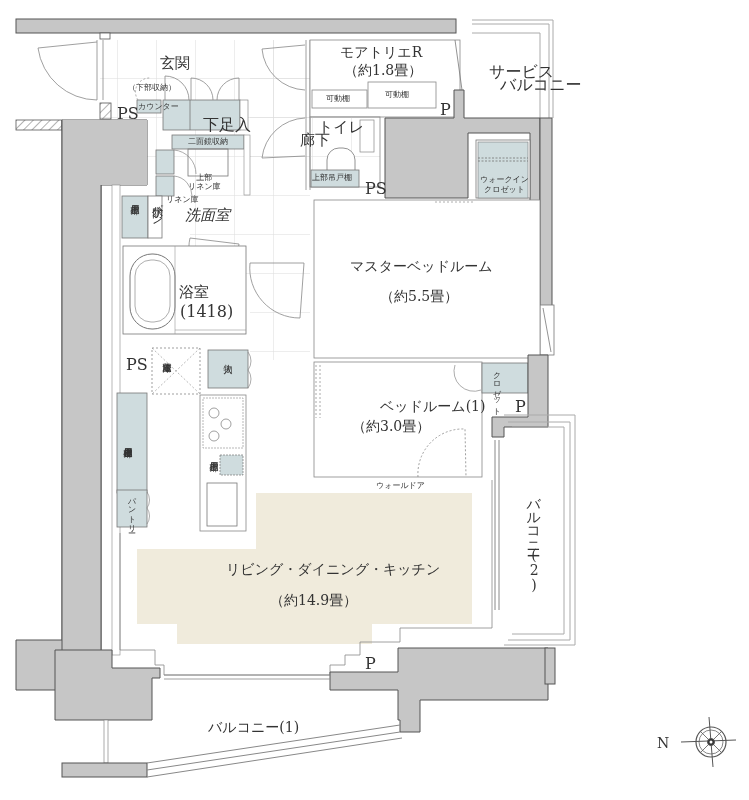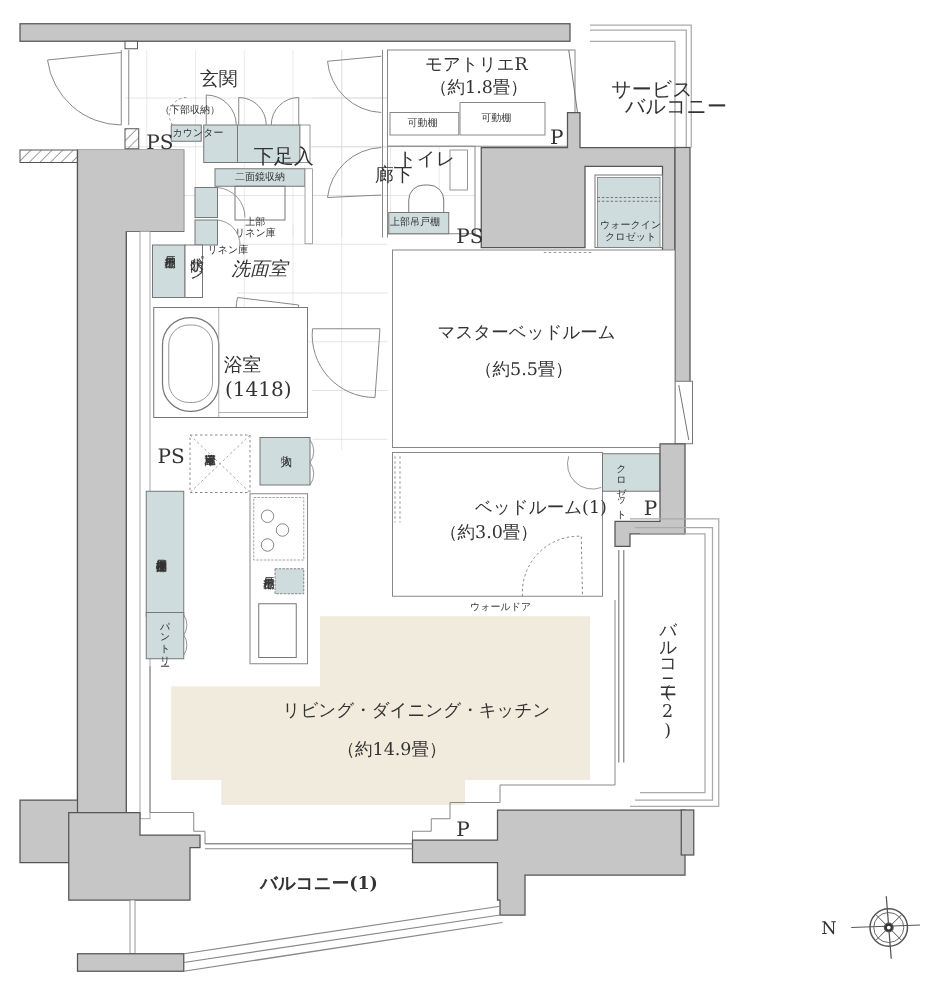--- a/index.html
+++ b/index.html
@@ -224,21 +224,21 @@
 <div class="lbl xs" style="left:484px;top:185px;">クロゼット</div>
 <div class="lbl lg" style="left:185px;top:207px;font-style:italic;">洗面室</div>
 <div class="lbl lg" style="left:179px;top:284px;">浴室</div>
 <div class="lbl sm" style="left:180px;top:303px;text-align:right;">(1418)</div>
 <div class="lbl md" style="left:350px;top:258px;">マスターベッドルーム</div>
 <div class="lbl md" style="left:380px;top:288px;">（約5.5畳）</div>
 <div class="lbl md" style="left:340px;top:398px;margin-left:40px;">ベッドルーム(1)</div>
 <div class="lbl md" style="left:352px;top:418px;">（約3.0畳）</div>
 <div class="lbl md" style="left:226px;top:561px;">リビング・ダイニング・キッチン</div>
 <div class="lbl md" style="left:270px;top:592px;">（約14.9畳）</div>
-<div class="lbl md" style="left:208px;top:699px;font-weight:bold;">バルコニー(1)</div>
+<div class="lbl md" style="left:208px;top:719px;">バルコニー(1)</div>
 <div class="lbl md vert" style="left:526px;top:488px;">バルコニー(2)</div>
 
 <div class="lbl xs" style="left:128px;top:83px;">（下部収納）</div>
 <div class="lbl xs" style="left:138px;top:102px;text-align:right;">カウンター</div>
 <div class="lbl sm" style="left:203px;top:116px;">下足入</div>
 <div class="lbl xs" style="left:188px;top:137px;">二面鏡収納</div>
 <div class="lbl xs" style="left:188px;top:173px;white-space:pre;">上部
 リネン庫</div>
 <div class="lbl xs" style="left:166px;top:195px;">リネン庫</div>
 <div class="lbl vert-sm" style="left:130px;top:198px;">上部吊戸棚</div>

